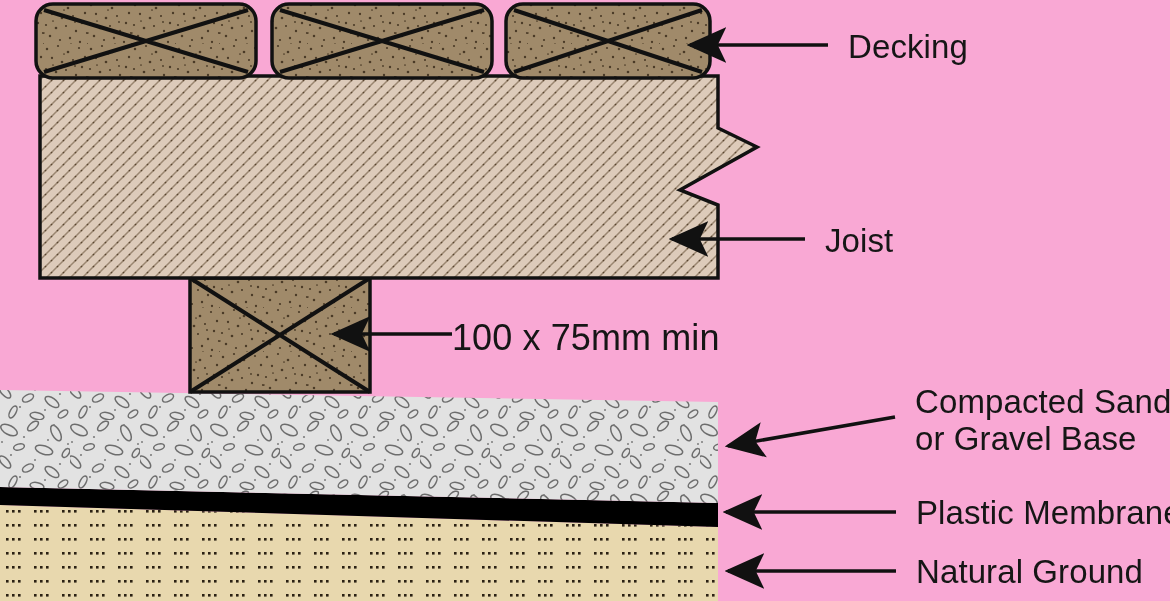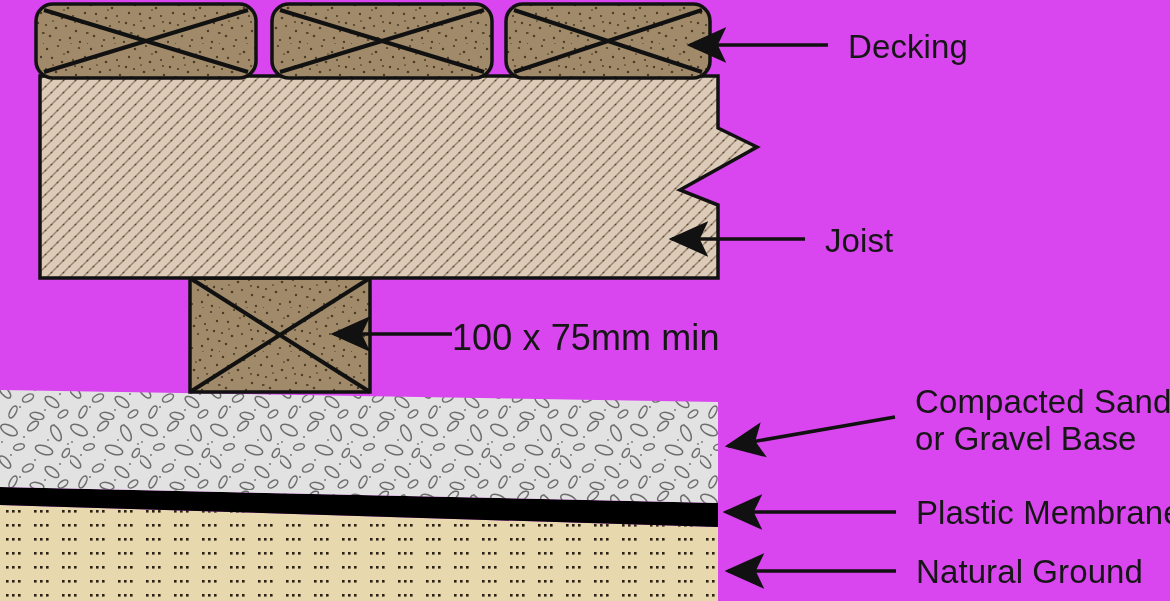--- a/index.html
+++ b/index.html
@@ -8,21 +8,21 @@
     padding: 0;
     background: #ffffff;
   }
   body {
     font-family: "Liberation Sans", sans-serif;
   }
   #diagram-root {
     position: relative;
     width: 1170px;
     height: 601px;
-    background: #d946ef;
+    background: #f9a8d4;
     overflow: hidden;
   }
   svg.diagram-canvas {
     display: block;
     width: 1170px;
     height: 601px;
   }
   text.label {
     font-family: "Liberation Sans", sans-serif;
     fill: #161616;

